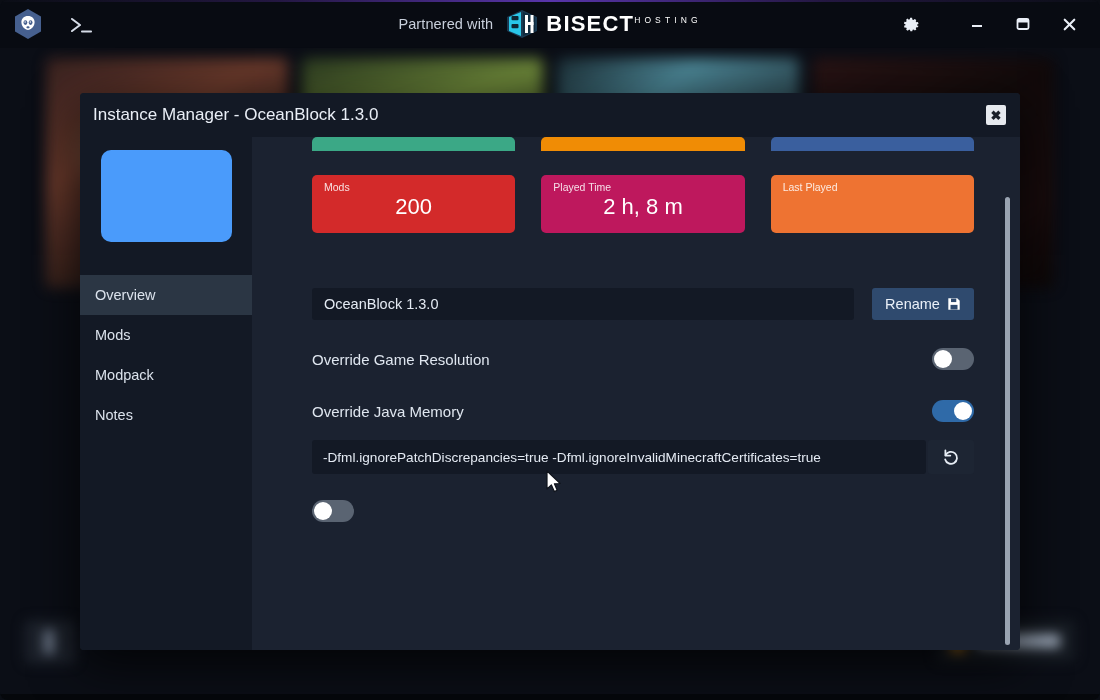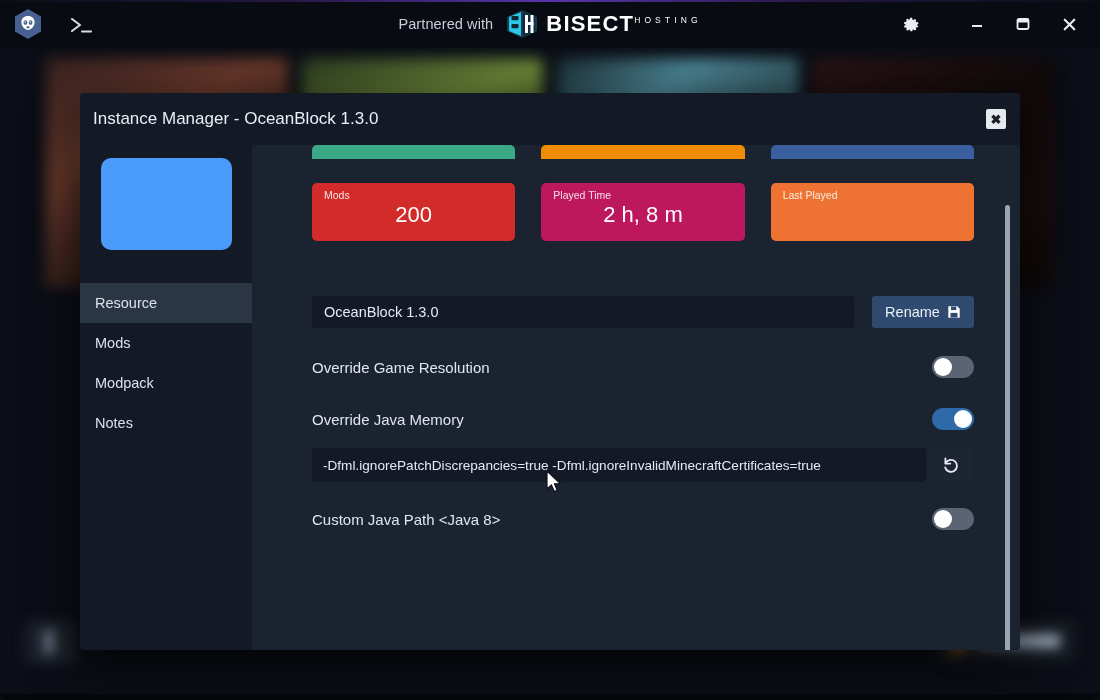--- a/index.html
+++ b/index.html
@@ -107,21 +107,21 @@
   
   .modal {
     position:absolute; left:80px; top:93px; width:940px; height:557px;
     background:#1b2230;
     border-radius:4px;
     box-shadow: 0 14px 50px rgba(0,0,0,.75);
     z-index:30; overflow:hidden;
     display:flex; flex-direction:column;
   }
   .modal-header {
-    height:52px; background:#131925;
+    height:44px; background:#131925;
     display:flex; align-items:center; padding:0 10px 0 13px; flex:0 0 auto;
   }
   .modal-title { color:#e9eef6; font-size:17px; flex:1; }
   .modal-close {
     width:20px; height:20px; background:#e6e9ee; color:#1a1f28;
     display:flex; align-items:center; justify-content:center;
     font-size:13px; font-weight:bold; border-radius:2px; cursor:pointer;
     margin-right:4px;
   }
   .modal-body { flex:1; display:flex; min-height:0; }
@@ -343,21 +343,21 @@
       <div class="modal-title">Instance Manager - OceanBlock 1.3.0</div>
       <div class="modal-close">✖</div>
     </div>
 
     <div class="modal-body">
 
       <div class="sidebar">
         <div class="instance-icon"></div>
         <div class="nav">
           <div class="nav-item active">
-            <span>Resource</span>
+            <span>Overview</span>
           </div>
           <div class="nav-item">
             <span>Mods</span>
           </div>
           <div class="nav-item">
             <span>Modpack</span>
           </div>
           <div class="nav-item">
             <span>Notes</span>
           </div>
@@ -419,21 +419,20 @@
             <input class="args-input" type="text" value="-Dfml.ignorePatchDiscrepancies=true -Dfml.ignoreInvalidMinecraftCertificates=true" style="">
             <button class="reset-btn">
               <svg width="20" height="20" viewBox="0 0 20 20">
                 <path d="M4.6 8.2 A6 6 0 1 1 4.2 12.4" fill="none" stroke="#e6ecf4" stroke-width="1.8" stroke-linecap="round"></path>
                 <path d="M4.4 3.4 L4.4 8.6 L9.3 8.6" fill="none" stroke="#e6ecf4" stroke-width="1.8" stroke-linecap="round" stroke-linejoin="round"></path>
               </svg>
             </button>
           </div>
 
           <div class="opt-row" style="margin-top:24px">
-            <span class="opt-label">Custom Java Path &lt;Java 8&gt;</span>
             <div class="toggle off">
               <div class="knob"></div>
             </div>
           </div>
 
         </div>
 
         <div class="scrollbar">
           <div class="scroll-thumb"></div>
         </div>

